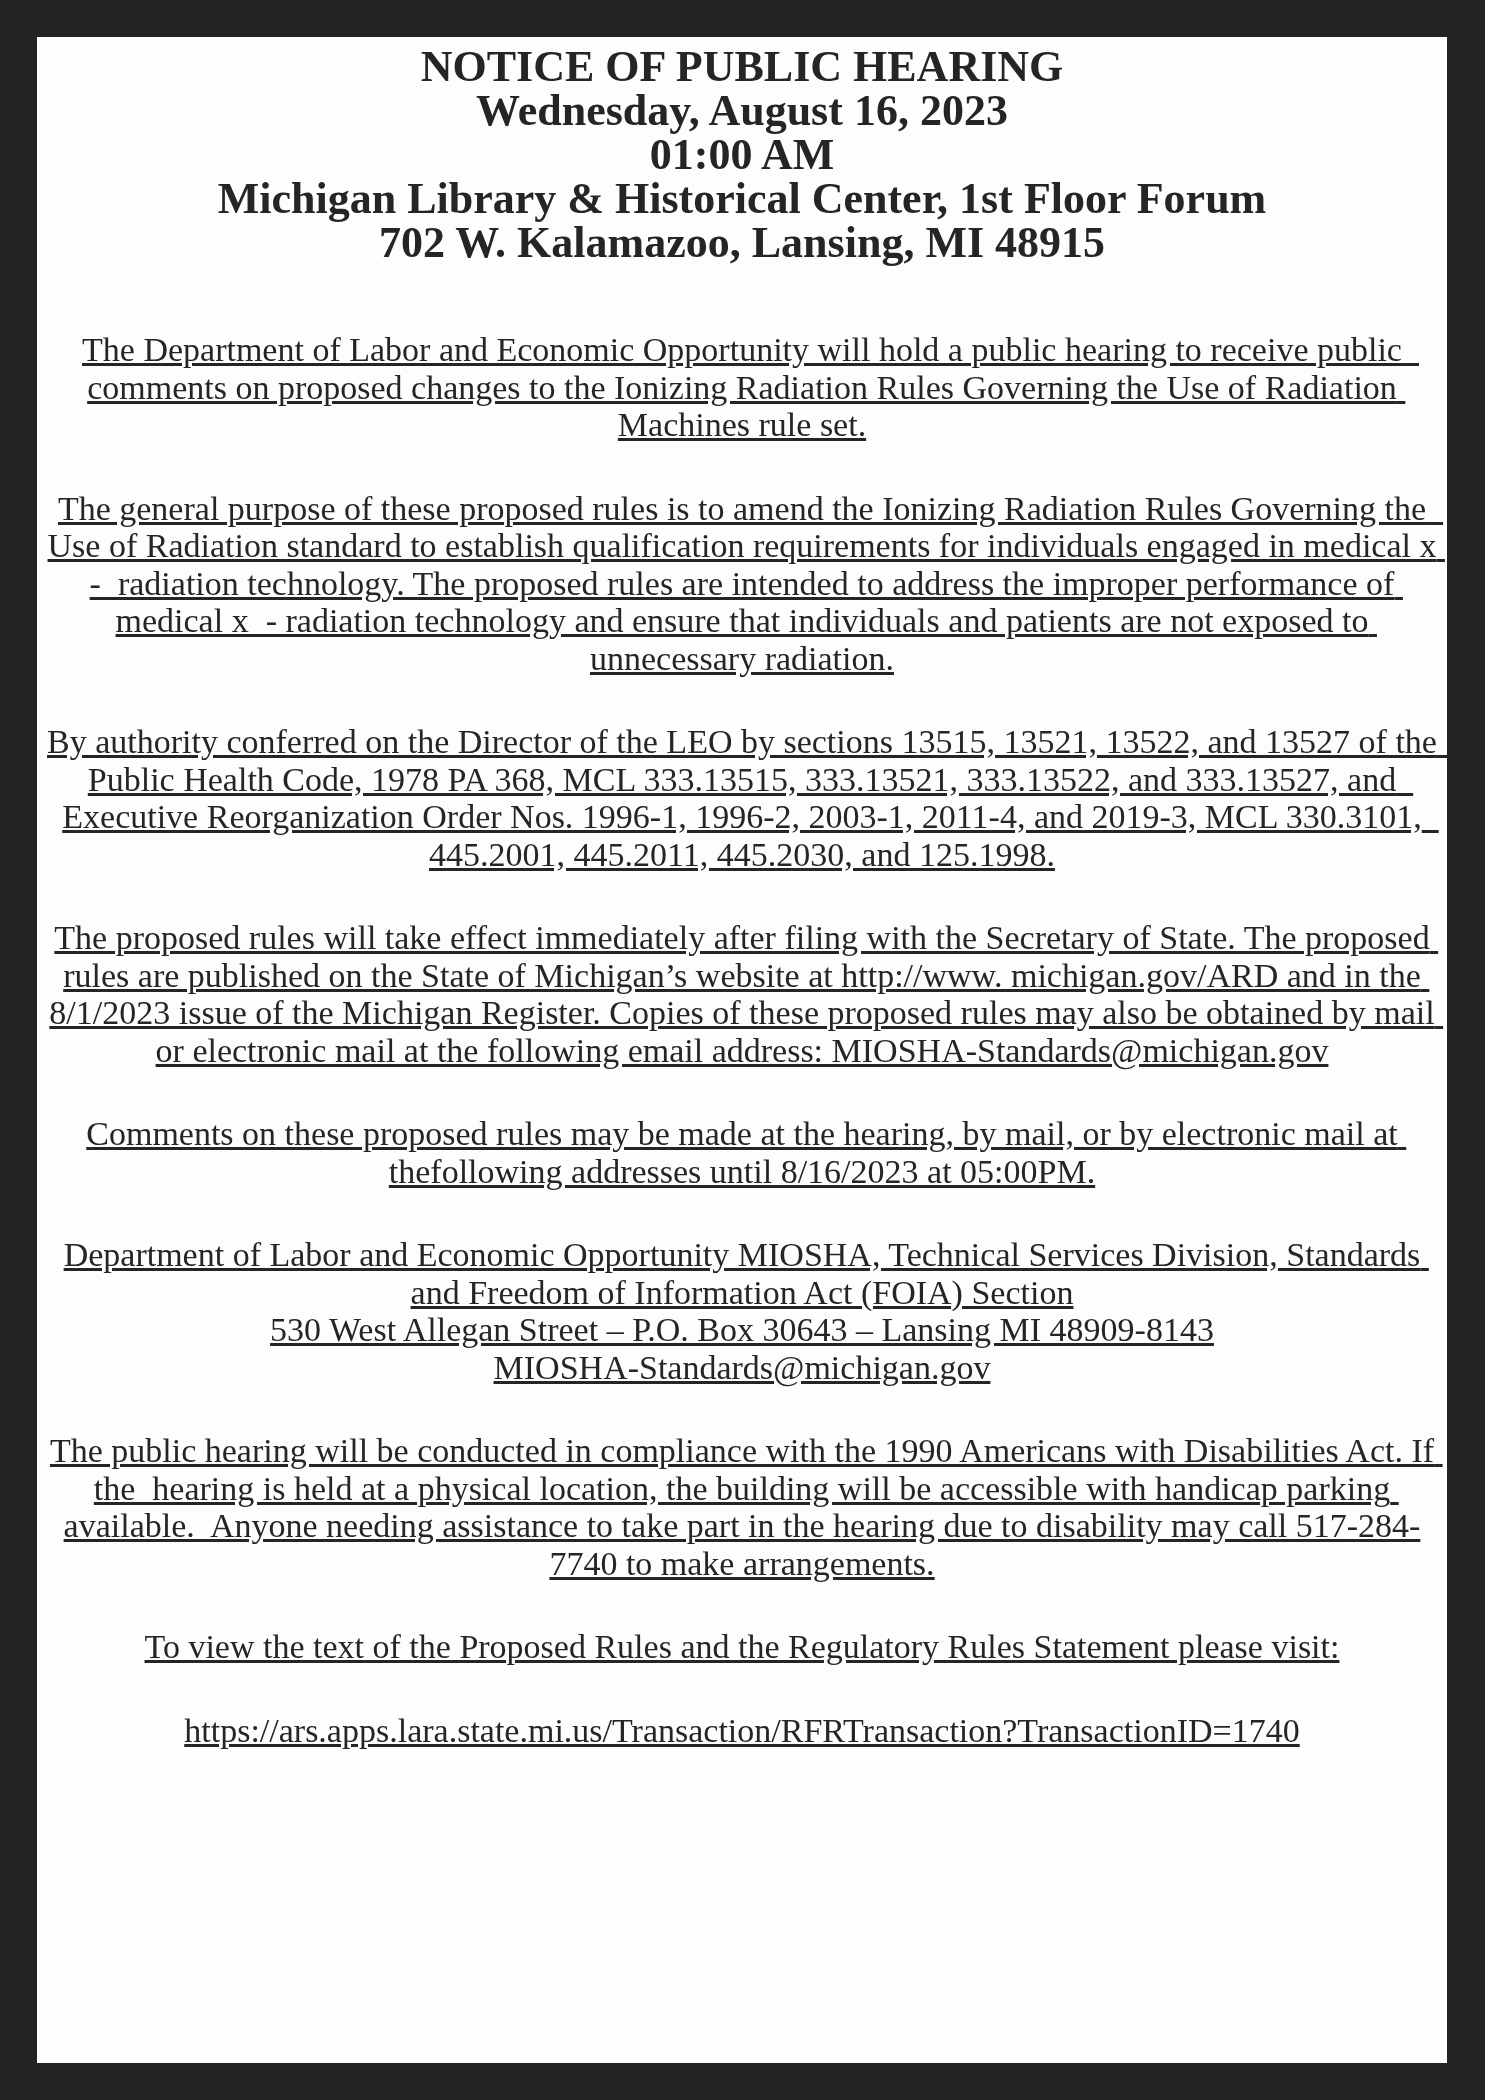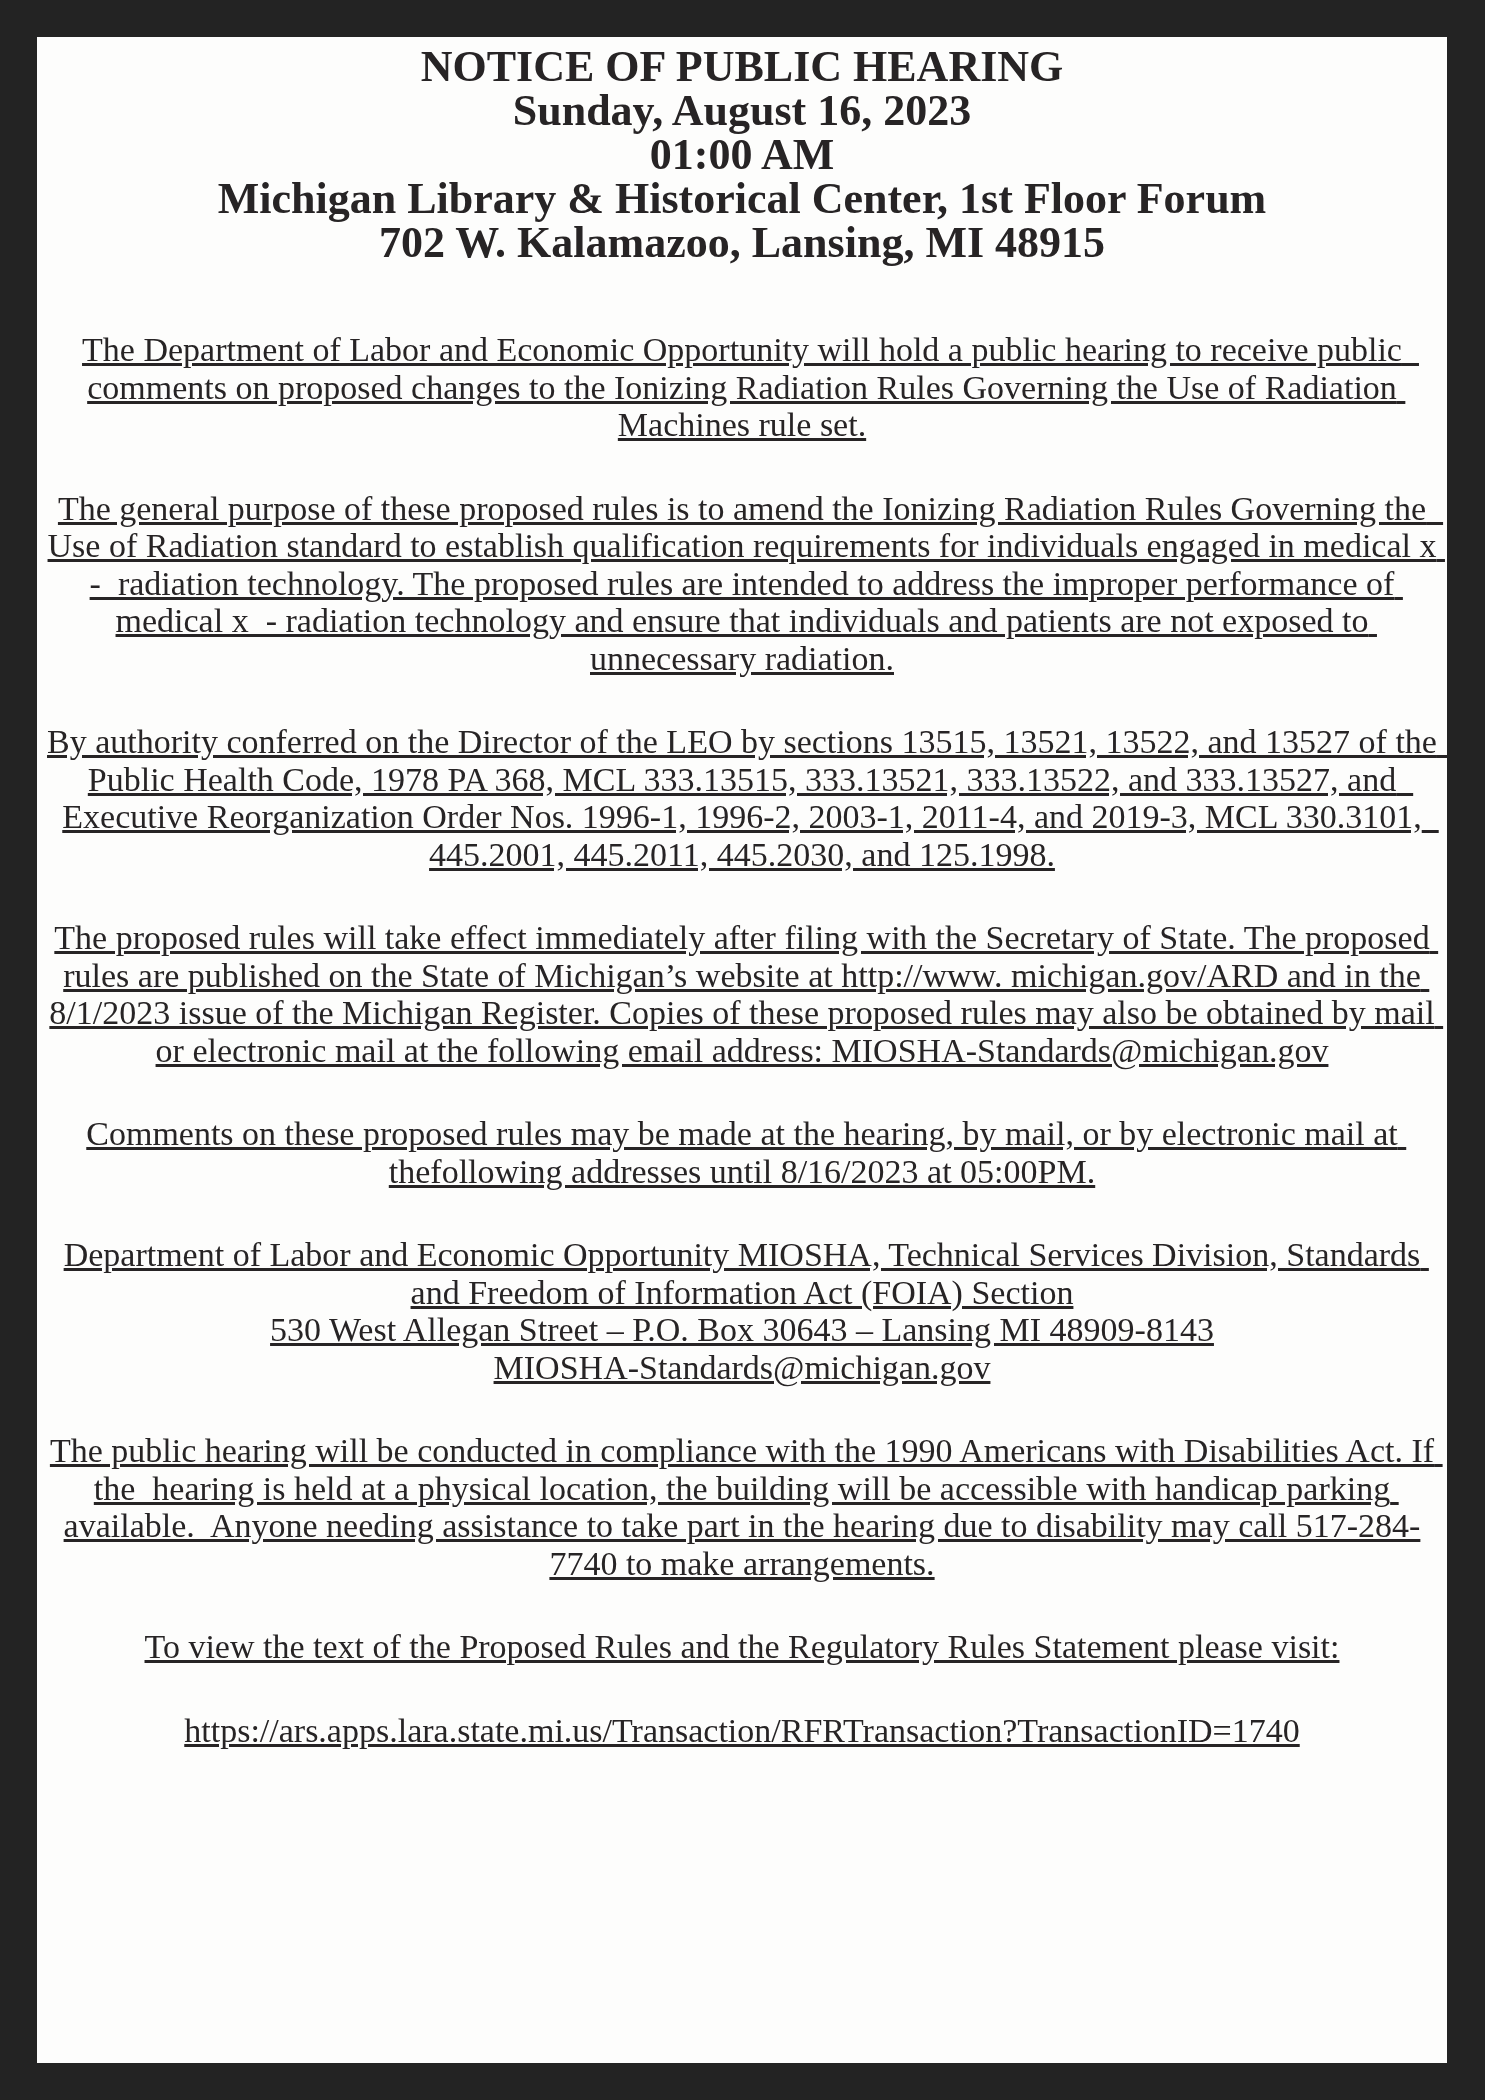--- a/index.html
+++ b/index.html
@@ -47,21 +47,21 @@
 </style>
 </head>
 <body>
 
 <div class="sheet">
 
   <header>
 
     <div class="hearing-block">
       <div class="heading-line">NOTICE OF PUBLIC HEARING</div>
-      <div class="heading-line">Sunday, August 16, 2023</div>
+      <div class="heading-line">Wednesday, August 16, 2023</div>
       <div class="heading-line">01:00 AM</div>
       <div class="heading-line">Michigan Library &amp; Historical Center, 1st Floor Forum</div>
       <div class="heading-line">702 W. Kalamazoo, Lansing, MI 48915</div>
     </div>
   </header>
 
   <main class="body-block">
     <p class="first-para">The Department of Labor and Economic Opportunity will hold a public hearing to receive public  comments on proposed changes to the Ionizing Radiation Rules Governing the Use of Radiation Machines rule set.</p>
     <p>The general purpose of these proposed rules is to amend the Ionizing Radiation Rules Governing the  Use of Radiation standard to establish qualification requirements for individuals engaged in medical x -  radiation technology. The proposed rules are intended to address the improper performance of medical x  - radiation technology and ensure that individuals and patients are not exposed to unnecessary radiation.</p>
     <p>By authority conferred on the Director of the LEO by sections 13515, 13521, 13522, and 13527 of the  Public Health Code, 1978 PA 368, MCL 333.13515, 333.13521, 333.13522, and 333.13527, and  Executive Reorganization Order Nos. 1996-1, 1996-2, 2003-1, 2011-4, and 2019-3, MCL 330.3101,  445.2001, 445.2011, 445.2030, and 125.1998.</p>

